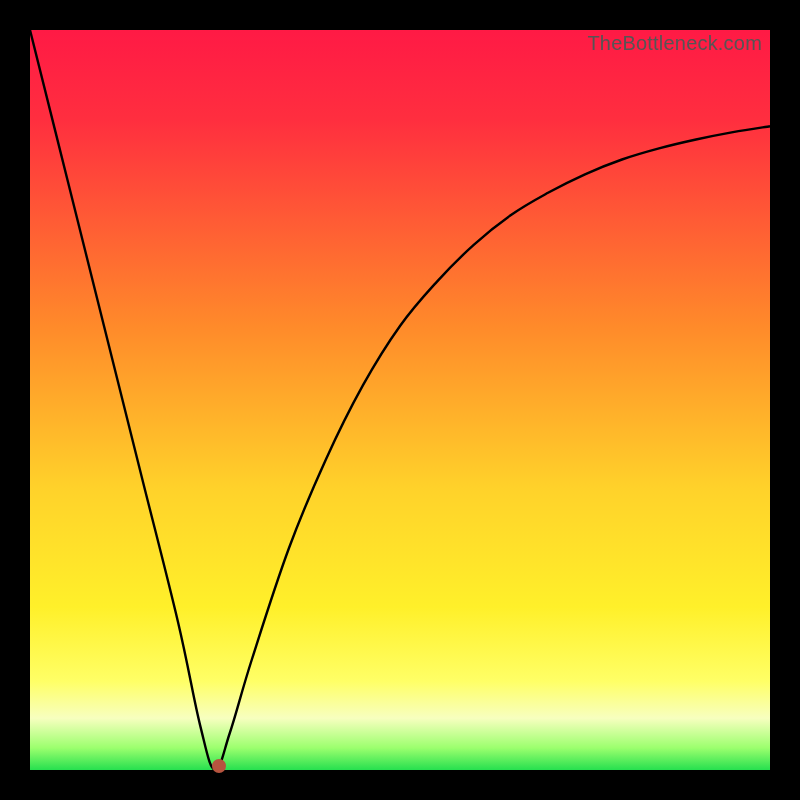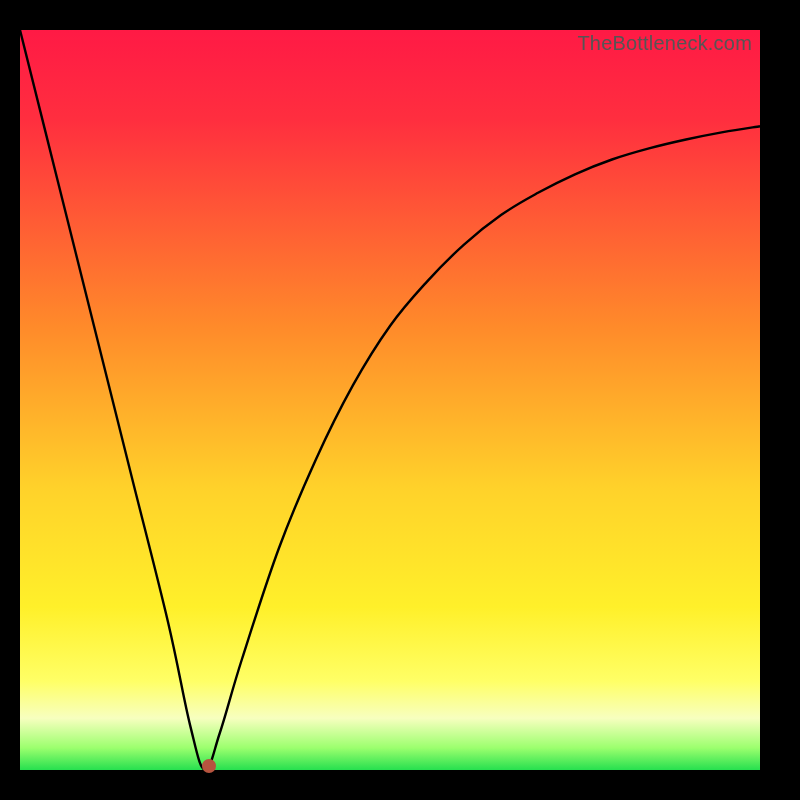--- a/index.html
+++ b/index.html
@@ -12,21 +12,21 @@
     font-family: Arial, Helvetica, sans-serif;
   }
   .frame {
     position: relative;
     width: 800px;
     height: 800px;
     background: #000;
   }
   .plot-area {
     position: absolute;
-    left: 20px;
+    left: 30px;
     top: 30px;
     width: 740px;
     height: 740px;
     
     background: linear-gradient(
       to bottom,
       var(--c-red) 0%,
       var(--c-red2) 12%,
       var(--c-orange) 40%,
       var(--c-yellow) 62%,

